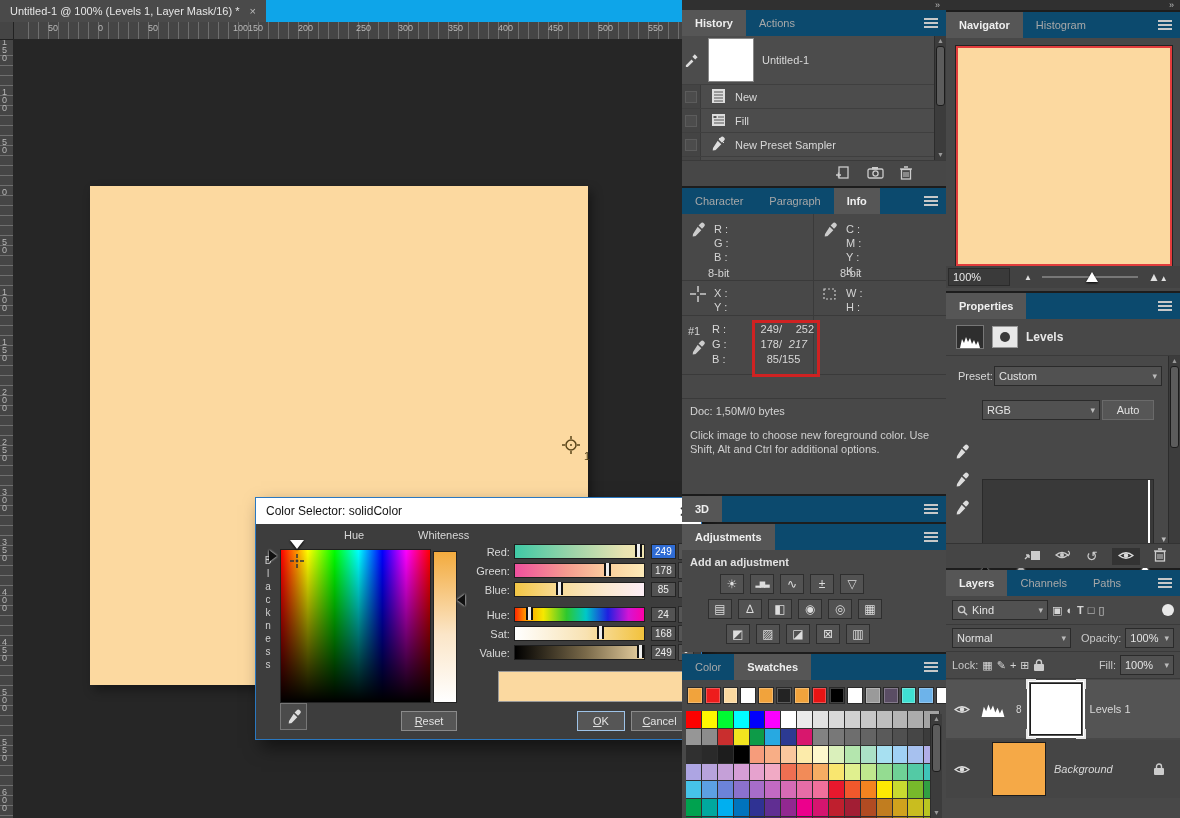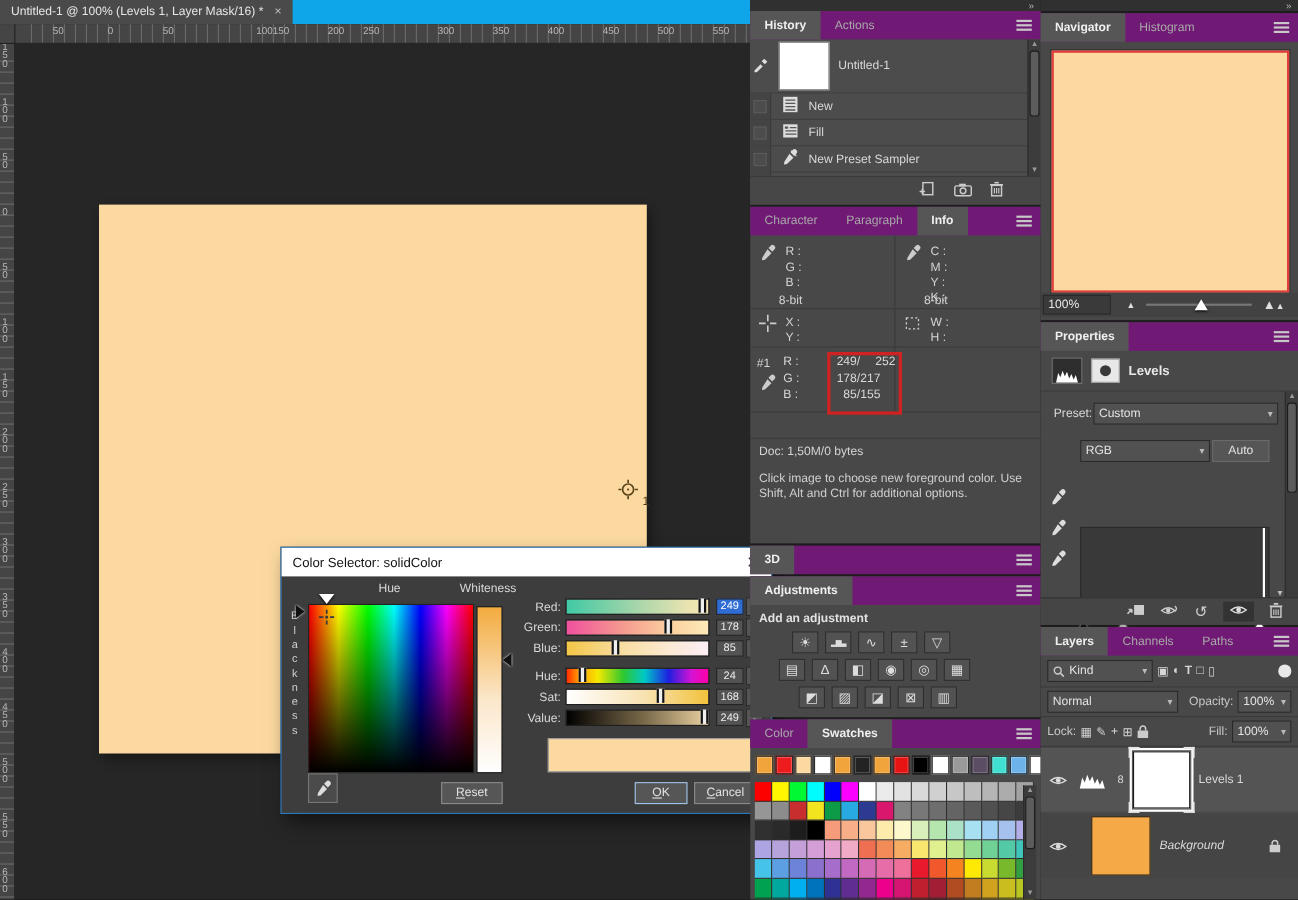--- a/index.html
+++ b/index.html
@@ -54,21 +54,21 @@
          align-items:center;justify-content:center;font-size:5px;color:#ddd;line-height:4px;}
   #dlg-preview{left:242px;top:173px;width:186px;height:29px;border:1px solid #999;background:#fbd9a0;}
   .dlg-btn{position:absolute;height:18px;background:#565656;border:1px solid #8a8a8a;color:#e2e2e2;font-size:11px;
            display:flex;align-items:center;justify-content:center;}
   #btn-dropper{left:24px;top:205px;width:25px;height:25px;background:#4b4b4b;border:1px solid #777;}
   #btn-reset{left:145px;top:213px;width:54px;}
   #btn-ok{left:321px;top:213px;width:46px;border:1px solid #9ec3e8;}
   #btn-cancel{left:375px;top:213px;width:55px;}
   
   .panel{position:absolute;background:#484848;}
-  .ptabs{display:flex;align-items:stretch;background:#701a75;height:26px;}
+  .ptabs{display:flex;align-items:stretch;background:#0c4a6e;height:26px;}
   .ptab{display:flex;align-items:center;padding:0 13px;color:#a8a8a8;font-size:11px;}
   .ptab.active{background:#565656;color:#efefef;font-weight:bold;}
   .burgerwrap{margin-left:auto;display:flex;align-items:center;padding-right:8px;}
   .burger{width:14px;height:2px;background:#c8c8c8;box-shadow:0 4px 0 #c8c8c8,0 -4px 0 #c8c8c8;}
   .chev{color:#bbb;font-size:9px;}
   .dd{display:flex;align-items:center;background:#515151;border:1px solid #2a2a2a;padding:0 4px;color:#e3e3e3;}
   .dd .chev{margin-left:auto;}
   .minibar{position:absolute;left:0;top:0;width:100%;height:10px;background:#303030;color:#bbb;font-size:9px;
            display:flex;justify-content:flex-end;padding-right:6px;box-sizing:border-box;line-height:10px;}
   .redbox{position:absolute;border:3px solid #cf2222;pointer-events:none;}
@@ -131,21 +131,21 @@
       <span style="color:#bbb;">×</span>
     </div>
   </div>
   <div class="abs" id="ruler-top">
       <span class="rlabel" style="left: 35px;">50</span>
       <span class="rlabel" style="left: 85px;">0</span>
       <span class="rlabel" style="left: 135px;">50</span>
       <span class="rlabel" style="left: 172px; padding-left: 48px;">100</span>
       <span class="rlabel" style="left: 235px;">150</span>
       <span class="rlabel" style="left: 285px;">200</span>
-      <span class="rlabel" style="left: 317px;">250</span>
+      <span class="rlabel" style="left: 343px;">250</span>
       <span class="rlabel" style="left: 385px;">300</span>
       <span class="rlabel" style="left: 435px;">350</span>
       <span class="rlabel" style="left: 485px;">400</span>
       <span class="rlabel" style="left: 535px;">450</span>
       <span class="rlabel" style="left: 585px;">500</span>
       <span class="rlabel" style="left: 635px;">550</span>
     </div>
   <div class="abs" id="ruler-left">
       <span class="rlabelv" style="top: -1px;">1
 5
@@ -469,21 +469,21 @@
       </div>
       <div id="sampler-values" style="position:absolute;left:30px;top:108px;width:140px;line-height:15px;">
           <div style="display: flex;">
             <span style="width: 26px;">R :</span>
             <span style="width: 44px; text-align: right;">249/</span>
             <span style="width: 32px; text-align: right;">252</span>
           </div>
           <div style="display: flex;">
             <span style="width: 26px;">G :</span>
             <span style="width: 44px; text-align: right;">178/</span>
-            <span style="width: 32px; text-align: left;">217</span>
+            <span style="width: 32px; text-align: center; font-style: italic;">217</span>
           </div>
           <div style="display: flex;">
             <span style="width: 26px;">B :</span>
             <span style="width: 44px; text-align: right;">85/</span>
             <span style="width: 32px; text-align: left;">155</span>
           </div>
         </div>
       <div class="redbox" style="left:70px;top:106px;width:62px;height:51px;"></div>
 
       <div class="inf-cell" style="left:8px;top:190px;">

